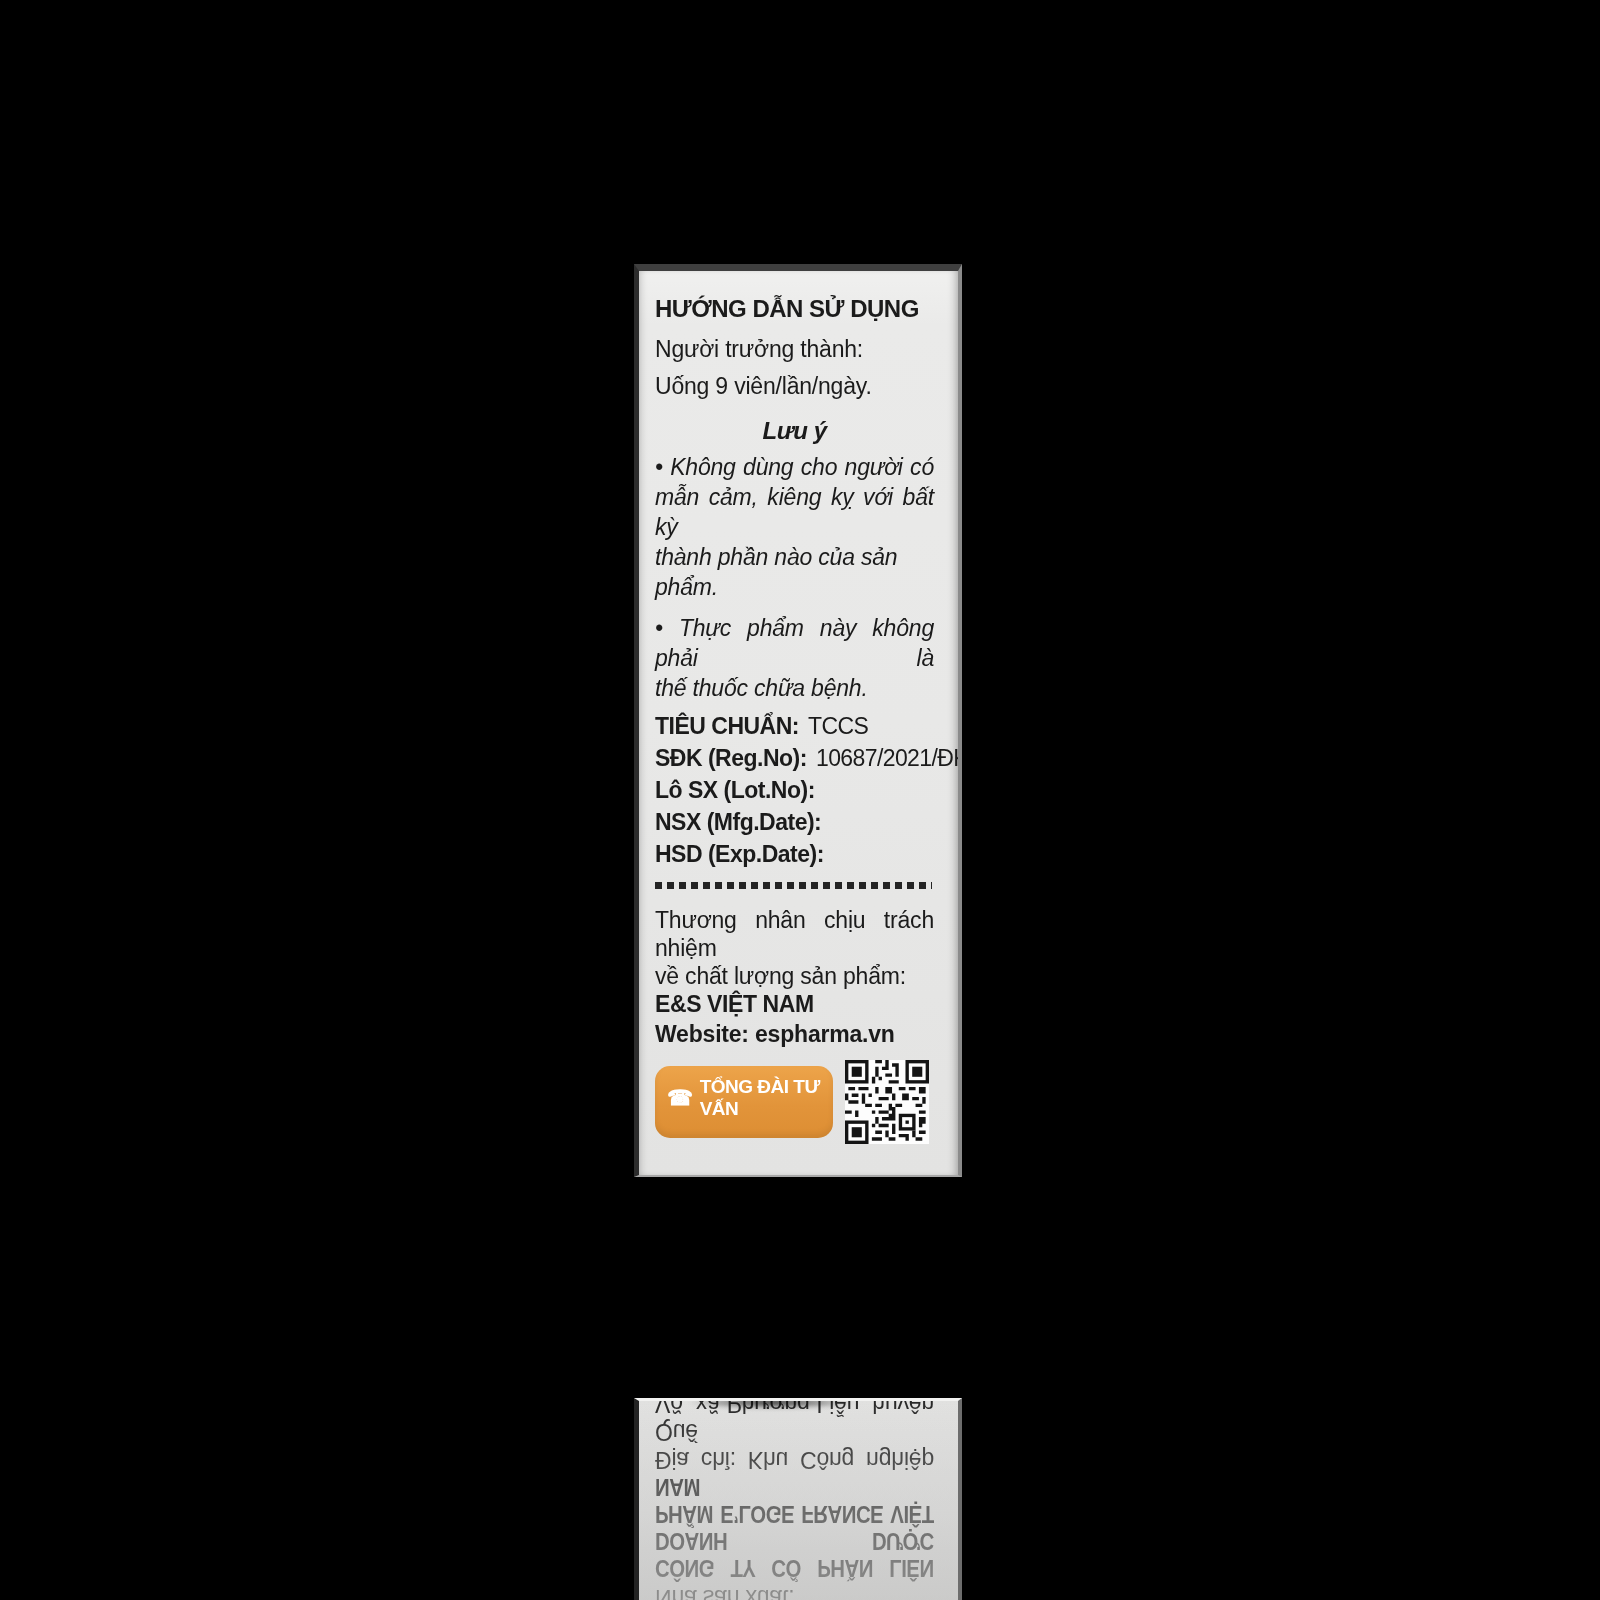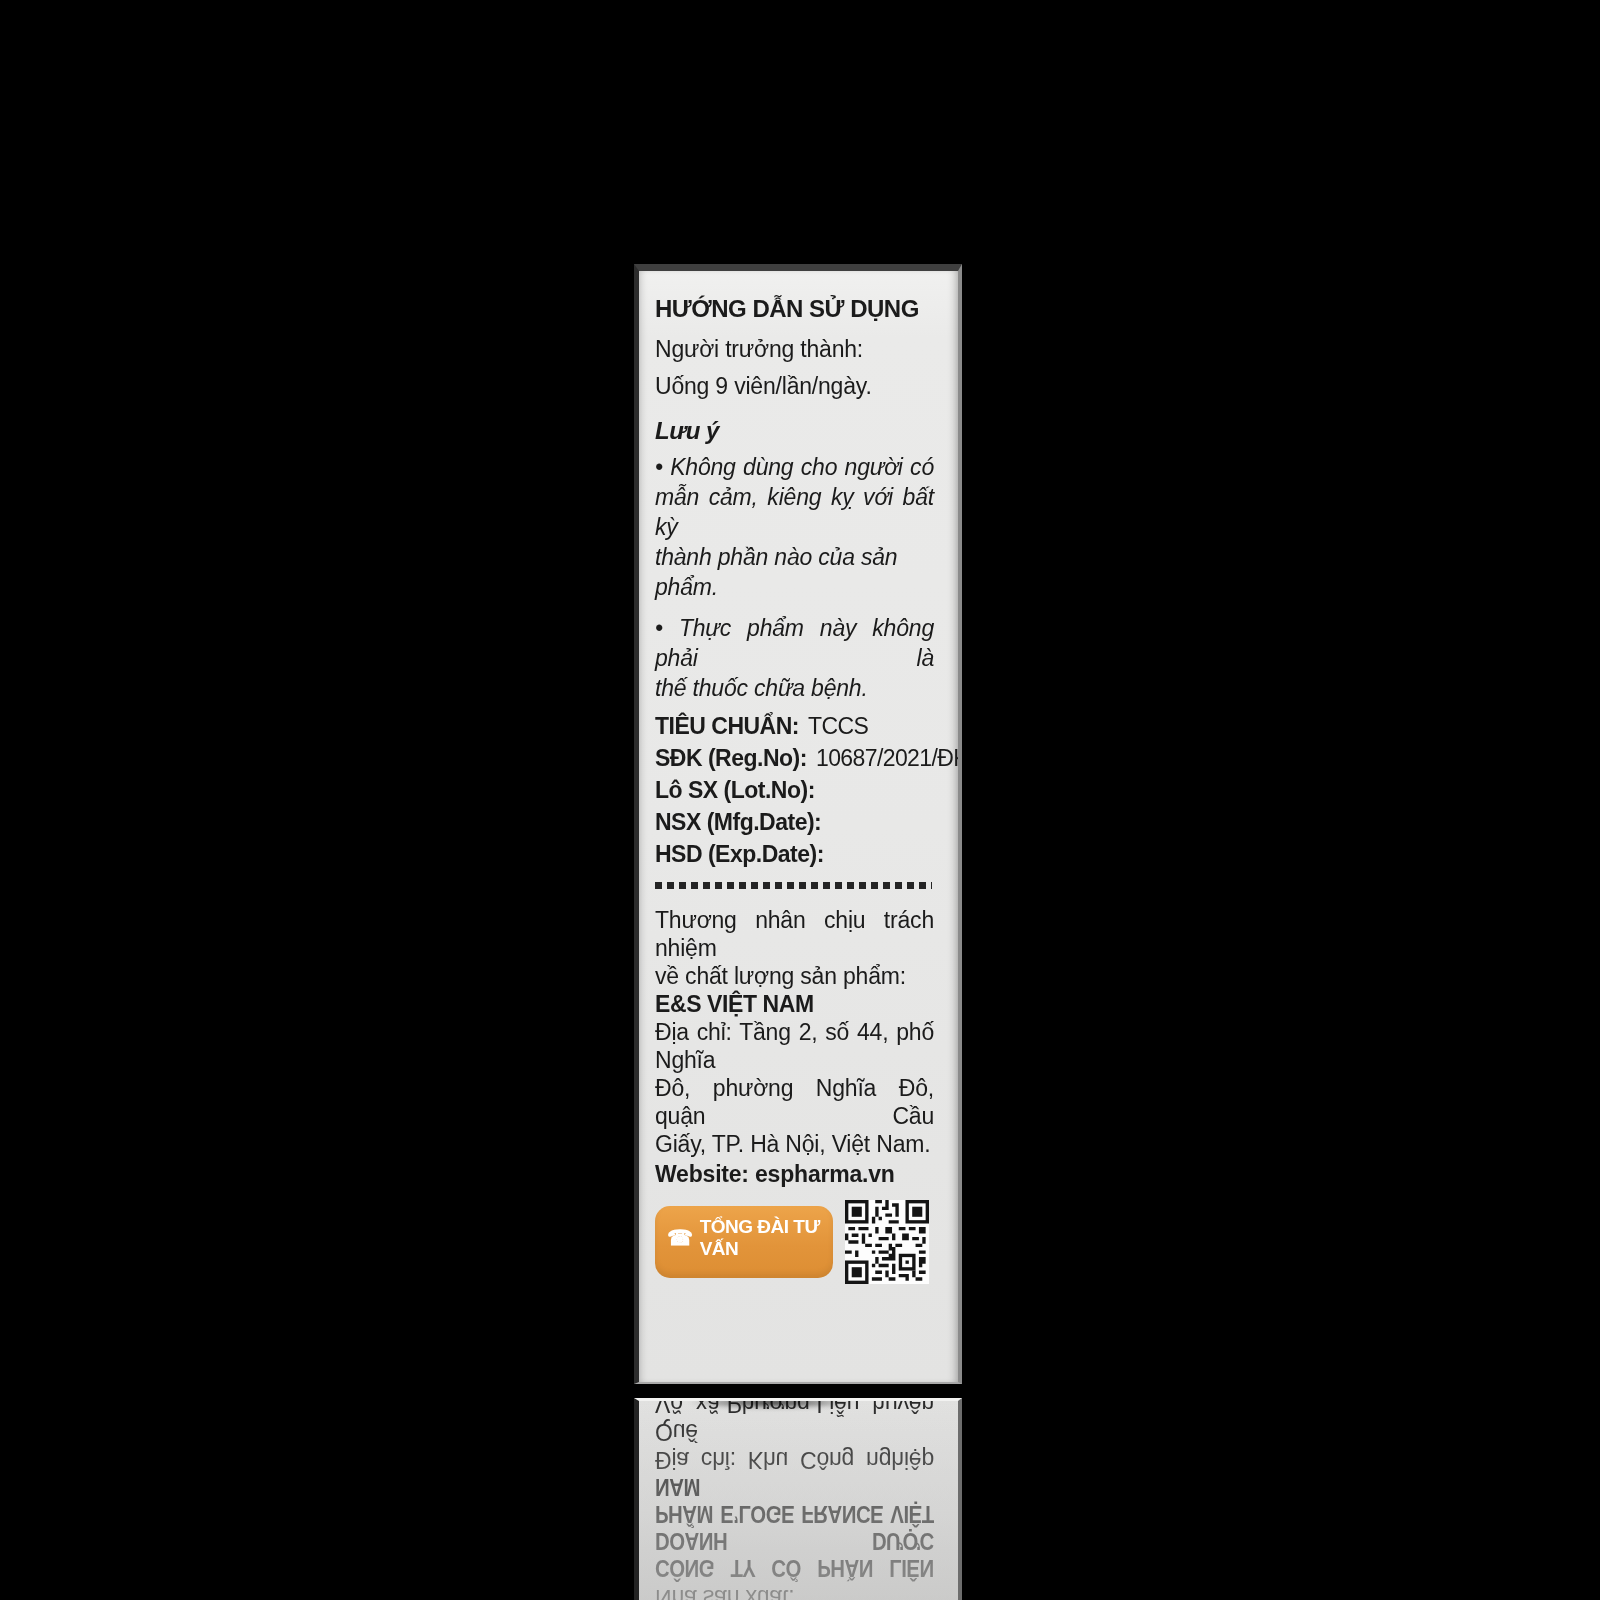--- a/index.html
+++ b/index.html
@@ -1,29 +1,29 @@
 <!DOCTYPE html>
 <html><head>
 <meta charset="utf-8">
 <style>
   html,body{margin:0;padding:0;background:#000;}
   .stage{position:relative;width:1600px;height:1600px;background:#000;overflow:hidden;
          font-family:"Liberation Sans",sans-serif;color:#1b1b1b;}
   
-  .panel{position:absolute;left:634px;top:264px;width:328px;height:1120px;box-sizing:border-box;
+  .panel{position:absolute;left:634px;top:264px;width:328px;height:913px;box-sizing:border-box;
          background:linear-gradient(180deg,#f0f0ef 0%,#eaeae9 6%,#e8e8e7 50%,#e3e3e2 100%);
          border-top:7px solid #3f3f3f;border-left:5px solid #2c2c2c;border-right:4px solid #8b8b8b;
          border-bottom:2px solid #a8a8a8;
          box-shadow:inset -7px 0 10px -6px rgba(0,0,0,.35),inset 6px 0 8px -6px rgba(0,0,0,.28);
          padding:24px 24px 0 16px;overflow:hidden;font-size:23px;letter-spacing:-.2px;}
   .nub{position:absolute;top:-12px;width:16px;height:9px;background:#101010;border-radius:2px;}
   .nub.l{left:-6px}.nub.r{right:-5px}
   .h-usage{font-size:24px;font-weight:bold;letter-spacing:-.5px;margin:0 0 9px;}
   .usage-line{margin:0 0 3px;line-height:34px;}
-  .note-head{font-size:24px;font-weight:bold;font-style:italic;margin:14px 0 7px;letter-spacing:-.5px;}
+  .note-head{font-size:24px;font-weight:bold;font-style:italic;margin:14px 0 7px;letter-spacing:-.5px;text-align:center;}
   .bullet-p{font-style:italic;margin:0 0 11px;line-height:30px;}
   .ln{min-height:28px;}
   .jl{text-align:justify;text-align-last:justify;}
   
   .standards{}
   .std-row{margin:0 0 7px;line-height:25px;white-space:nowrap;}
   .std-row .lbl{font-weight:bold;letter-spacing:-.5px;}
   .std-row .val{margin-left:9px;letter-spacing:-.6px;}
   .divider{margin:15px 2px 17px 0;height:7px;
            background:repeating-linear-gradient(90deg,#242424 0 7px,transparent 7px 12px);}
@@ -102,25 +102,20 @@
     <div class="divider"></div>
 
     <div class="dist-block">
       <div>
           <div class="ln jl">Thương nhân chịu trách nhiệm</div>
           <div class="ln">về chất lượng sản phẩm:</div>
         </div>
       <div class="company">
           <div class="ln">E&amp;S VIỆT NAM</div>
         </div>
-      <div>
-          <div class="ln jl">Địa chỉ: Tầng 2, số 44, phố Nghĩa</div>
-          <div class="ln jl">Đô, phường Nghĩa Đô, quận Cầu</div>
-          <div class="ln">Giấy, TP. Hà Nội, Việt Nam.</div>
-        </div>
       <div class="website">Website: espharma.vn</div>
     </div>
 
     <div class="contact">
       <div class="hotline" style="background: linear-gradient(rgb(237, 164, 74) 0%, rgb(226, 148, 58) 55%, rgb(221, 142, 51) 100%);">
         <div class="hl-1">
           <span class="hl-phone">☎</span>
           <span>TỔNG ĐÀI TƯ VẤN</span>
         </div>
 

